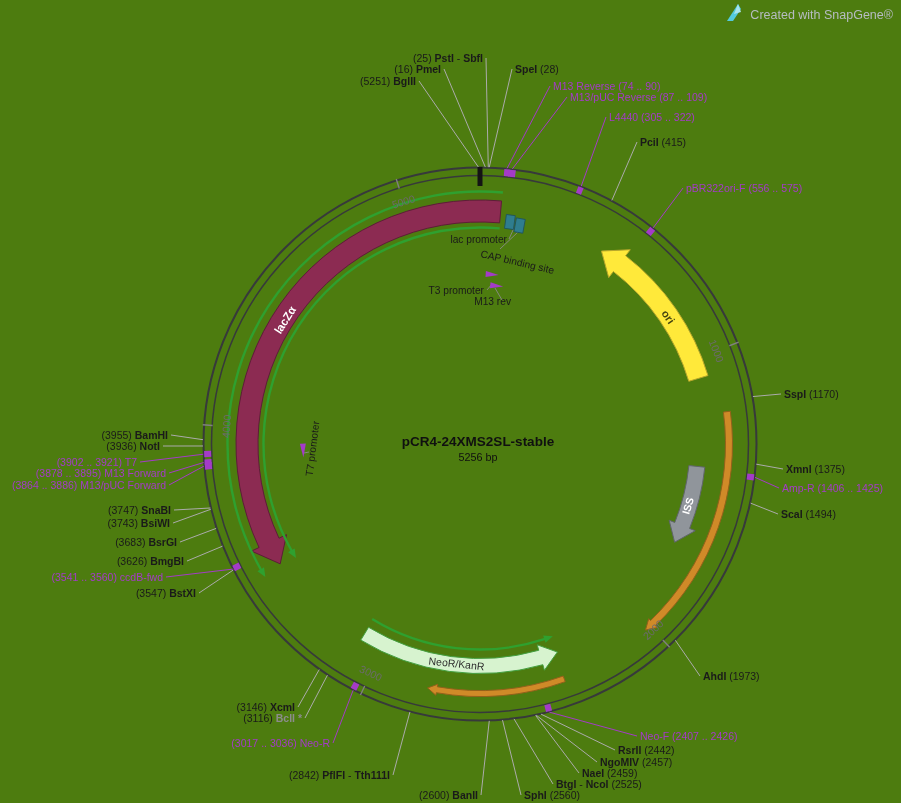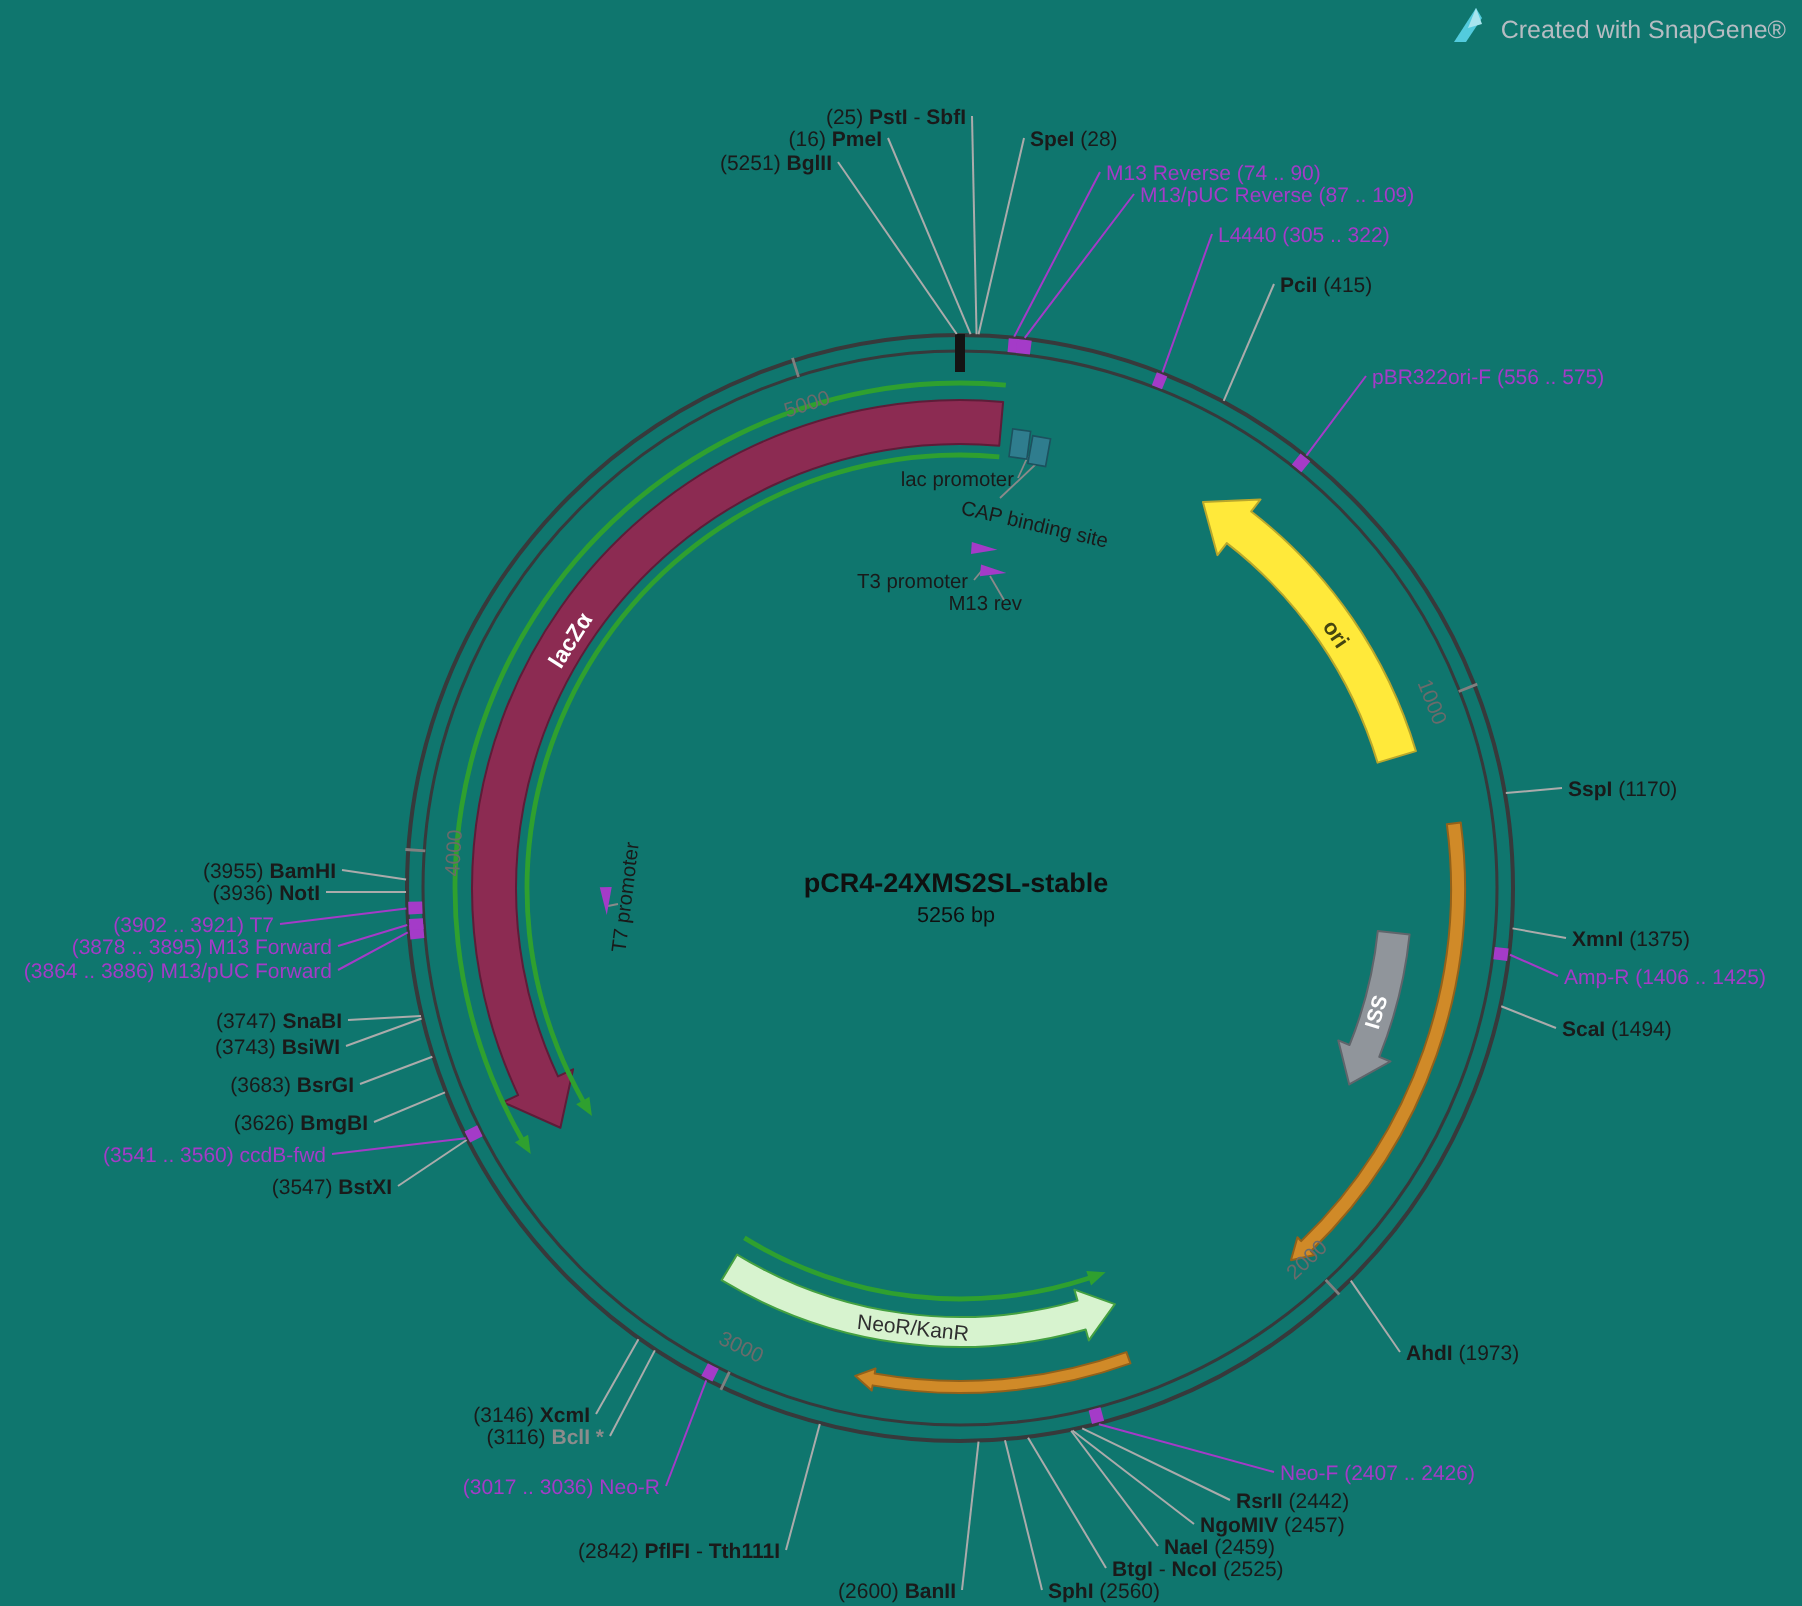--- a/index.html
+++ b/index.html
@@ -1,16 +1,16 @@
 <!DOCTYPE html>
 <html><head>
 <meta charset="utf-8">
 <style>
   html,body{margin:0;padding:0;background:#ffffff;}
-  .stage{position:relative;width:901px;height:803px;background:#0f766e;overflow:hidden;
+  .stage{position:relative;width:901px;height:803px;background:#4d7c0f;overflow:hidden;
          font-family:"Liberation Sans","DejaVu Sans",sans-serif;}
   svg text{font-family:"Liberation Sans","DejaVu Sans",sans-serif;}
   .callout{font-size:10.5px;fill:#1a1a1a;}
   .callout tspan.b{font-weight:bold;}
   .callout.primer{fill:#A43BC8;}
   .tickl{font-size:10.5px;fill:#6b6b6b;}
   .inner{font-size:10.2px;fill:#1a1a1a;}
   .title-name{font-size:13.5px;font-weight:bold;fill:#101010;}
   .title-size{font-size:10.8px;fill:#101010;}
   .wm{font-size:12.5px;fill:#b6bcc2;}

